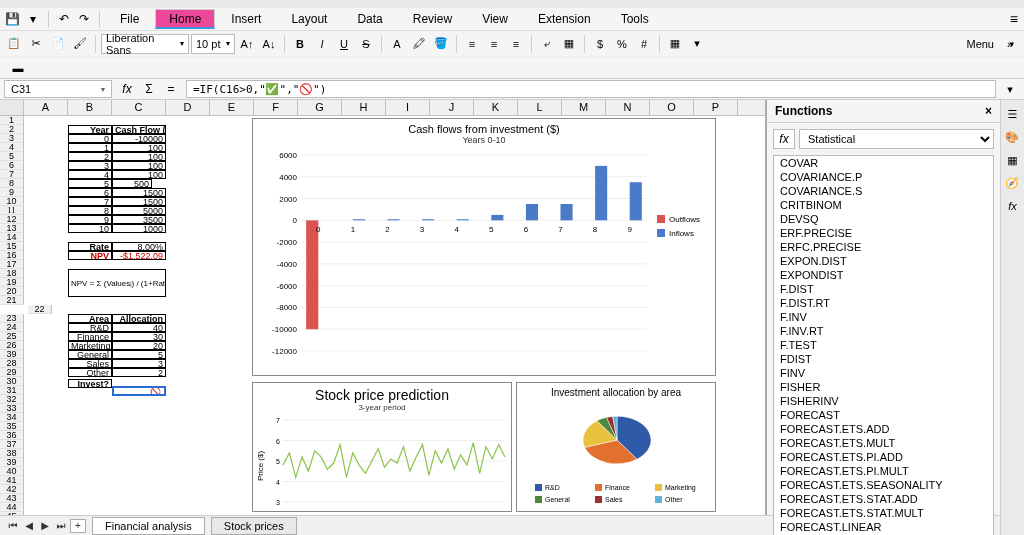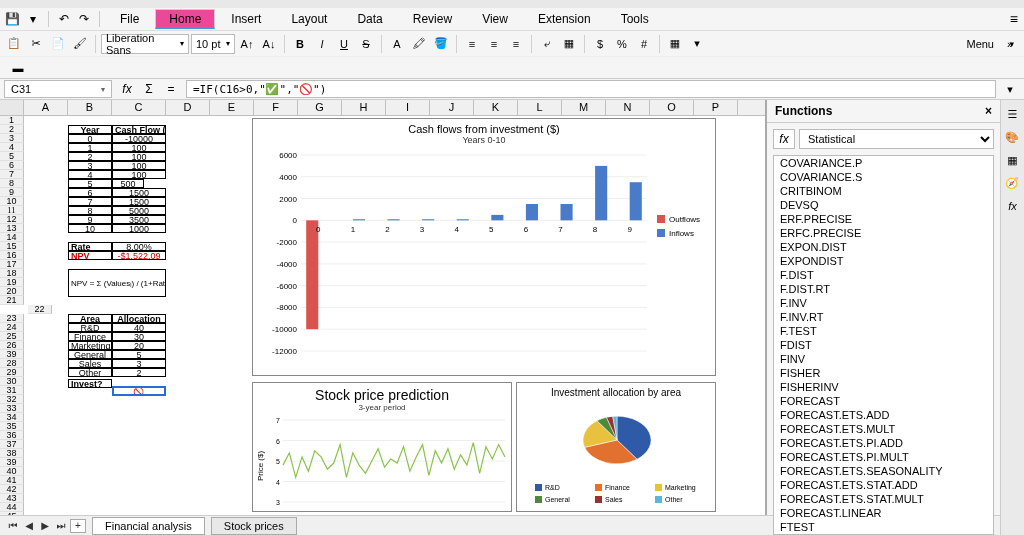--- a/index.html
+++ b/index.html
@@ -42,21 +42,21 @@
 .col-h { border-right: 1px solid #c0c0c0; text-align: center; font-size: 11px; padding-top: 1px; }
 .col-A { width: 44px; } .col-B { width: 44px; } .col-C { width: 54px; } .col-D { width: 44px; }
 .col-E, .col-F, .col-G, .col-H, .col-I, .col-J, .col-K, .col-L, .col-M, .col-N, .col-O, .col-P { width: 44px; }
 
 .rows { position: relative; }
 .row-h { position: absolute; left: 0; width: 24px; height: 9px; background: #f0f0f0; border-right: 1px solid #c0c0c0; border-bottom: 1px solid #e0e0e0; text-align: center; font-size: 9px; line-height: 9px; }
 .cell { position: absolute; height: 9px; border-right: 1px solid #e8e8e8; border-bottom: 1px solid #e8e8e8; font-size: 9px; line-height: 9px; padding: 0 2px; text-align: right; overflow: hidden; white-space: nowrap; }
 .cell.l { text-align: left; }
 .cell.c { text-align: center; }
 .cell.bold { font-weight: bold; }
-.cell.bordered { border: 1px solid #000 !important; }
+.cell.bordered { border: 1px solid #000 !important; text-align: right; }
 .cell.red { color: #c00; }
 .cell.active { border: 2px solid #2a6bd4 !important; height: 10px; }
 
 .chart-box { position: absolute; background: #fff; border: 1px solid #888; }
 .chart-title { text-align: center; font-size: 11px; font-weight: normal; padding: 4px 0 0; }
 .chart-sub { text-align: center; font-size: 9px; color: #333; padding: 0 0 4px; }
 
 
 .sidebar { width: 258px; background: #f5f5f5; border-left: 1px solid #aaa; display: flex; flex-direction: column; }
 .sidebar-tabs { width: 24px; background: #eaeaea; border-left: 1px solid #ccc; display: flex; flex-direction: column; align-items: center; padding-top: 8px; gap: 10px; }
@@ -236,21 +236,21 @@
         <div class="cell c bordered" style="left: 112px; top: 18px; width: 54px;">-10000</div>
         <div class="cell c bordered" style="left: 68px; top: 27px; width: 44px;">1</div>
         <div class="cell c bordered" style="left: 112px; top: 27px; width: 54px;">100</div>
         <div class="cell c bordered" style="left: 68px; top: 36px; width: 44px;">2</div>
         <div class="cell c bordered" style="left: 112px; top: 36px; width: 54px;">100</div>
         <div class="cell c bordered" style="left: 68px; top: 45px; width: 44px;">3</div>
         <div class="cell c bordered" style="left: 112px; top: 45px; width: 54px;">100</div>
         <div class="cell c bordered" style="left: 68px; top: 54px; width: 44px;">4</div>
         <div class="cell c bordered" style="left: 112px; top: 54px; width: 54px;">100</div>
         <div class="cell c bordered" style="left: 68px; top: 63px; width: 44px;">5</div>
-        <div class="cell c bordered" style="left: 112px; top: 63px; width: 32px;">500</div>
+        <div class="cell c bordered" style="left: 112px; top: 63px; width: 40px;">500</div>
         <div class="cell c bordered" style="left: 68px; top: 72px; width: 44px;">6</div>
         <div class="cell c bordered" style="left: 112px; top: 72px; width: 54px;">1500</div>
         <div class="cell c bordered" style="left: 68px; top: 81px; width: 44px;">7</div>
         <div class="cell c bordered" style="left: 112px; top: 81px; width: 54px;">1500</div>
         <div class="cell c bordered" style="left: 68px; top: 90px; width: 44px;">8</div>
         <div class="cell c bordered" style="left: 112px; top: 90px; width: 54px;">5000</div>
         <div class="cell c bordered" style="left: 68px; top: 99px; width: 44px;">9</div>
         <div class="cell c bordered" style="left: 112px; top: 99px; width: 54px;">3500</div>
         <div class="cell c bordered" style="left: 68px; top: 108px; width: 44px;">10</div>
         <div class="cell c bordered" style="left: 112px; top: 108px; width: 54px;">1000</div>
@@ -377,20 +377,21 @@
       <div class="sidebar-content">
         <div class="sidebar-title">
           <span>Functions</span>
           <span style="cursor:pointer">×</span>
         </div>
         <div class="sidebar-dd">
           <span class="fx-btn" style="font-style:italic;border:1px solid #bbb;background:#fff;width:22px;height:20px">fx</span>
           <select><option>Statistical</option></select>
         </div>
         <div class="fn-list" id="fnlist">
+            <div class="fn-item">COVAR</div>
             <div class="fn-item">COVARIANCE.P</div>
             <div class="fn-item">COVARIANCE.S</div>
             <div class="fn-item">CRITBINOM</div>
             <div class="fn-item">DEVSQ</div>
             <div class="fn-item">ERF.PRECISE</div>
             <div class="fn-item">ERFC.PRECISE</div>
             <div class="fn-item">EXPON.DIST</div>
             <div class="fn-item">EXPONDIST</div>
             <div class="fn-item">F.DIST</div>
             <div class="fn-item">F.DIST.RT</div>

